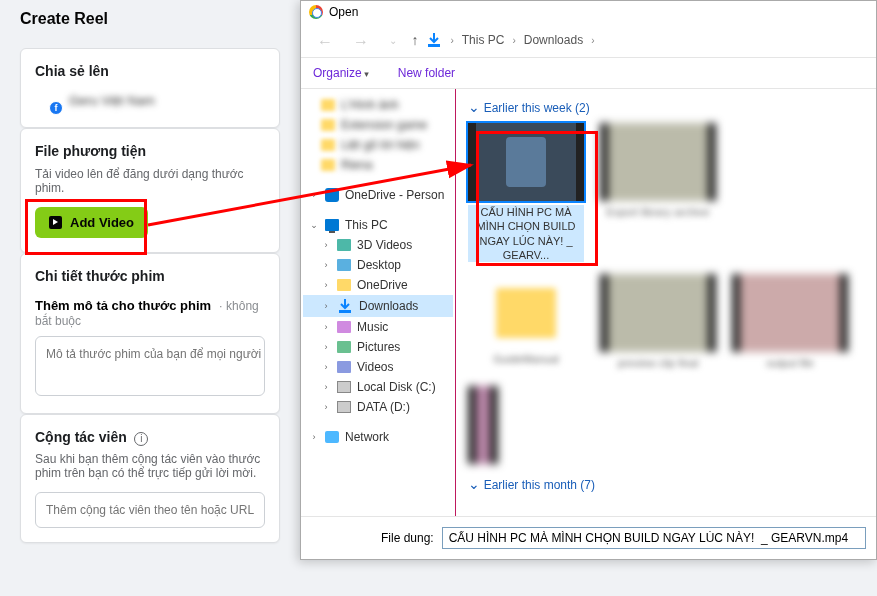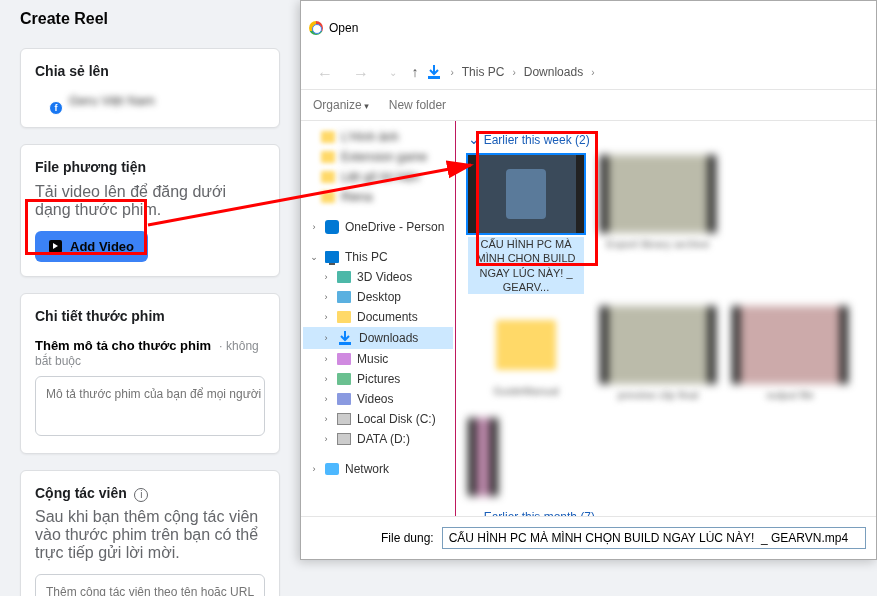--- a/index.html
+++ b/index.html
@@ -2,60 +2,60 @@
 <html><head>
 <meta charset="utf-8">
 <style>
 * { box-sizing: border-box; margin: 0; padding: 0; }
 body { font-family: Arial, sans-serif; font-size: 13px; background: #f0f2f5; width: 877px; height: 596px; position: relative; overflow: hidden; }
 
 
 .left-panel { width: 300px; padding: 10px 20px; }
 .page-title { font-size: 16px; font-weight: 700; color: #050505; margin-bottom: 20px; }
 
-.card { background: #fff; border: 1px solid #dddfe2; border-radius: 6px; padding: 14px; margin-bottom: 16px; box-shadow: 0 1px 2px rgba(0,0,0,.05); }
+.card { background: #fff; border: 1px solid #dddfe2; border-radius: 6px; padding: 14px; box-shadow: 0 1px 2px rgba(0,0,0,.05); }
 .section-label { font-weight: 600; color: #1c1e21; margin-bottom: 8px; font-size: 14px; }
-.section-sub { color: #65676b; font-size: 16px; margin-bottom: 12px; }
+.section-sub { color: #65676b; font-size: 12px; margin-bottom: 12px; }
 .optional { color: #8a8d91; font-size: 12px; margin-left: 4px; }
 
 .share-row { display: flex; align-items: center; gap: 8px; }
 .avatar-wrap { position: relative; width: 26px; height: 26px; }
 .avatar { width: 26px; height: 26px; border-radius: 50%; background: #555; }
 .fb-badge { position: absolute; bottom: -2px; right: -2px; width: 14px; height: 14px; border-radius: 50%; background: #1877f2; border: 1.5px solid #fff; display:flex;align-items:center;justify-content:center;color:#fff;font-size:9px;font-weight:700;}
 .blurred { filter: blur(3px); color: #333; }
 
-.add-video-btn { display: inline-flex; align-items: center; gap: 8px; padding: 8px 14px; background: #3b82f6; border: none; border-radius: 6px; font-weight: 600; color: #050505; cursor: pointer; font-size: 13px; }
+.add-video-btn { display: inline-flex; align-items: center; gap: 8px; padding: 8px 14px; background: #84cc16; border: none; border-radius: 6px; font-weight: 600; color: #050505; cursor: pointer; font-size: 13px; }
 .play-ic { width: 13px; height: 13px; background: #050505; border-radius: 2px; position: relative; }
 .play-ic::after { content:''; position:absolute; left:4px; top:3px; border-left:5px solid #fff; border-top:3.5px solid transparent; border-bottom:3.5px solid transparent; }
 
 .desc-box { width: 100%; min-height: 60px; border: 1px solid #ccd0d5; border-radius: 6px; padding: 10px; color: #8a8d91; font-size: 12px; resize: none; font-family: inherit; white-space: nowrap; overflow: hidden; }
 .collab-input { width: 100%; border: 1px solid #ccd0d5; border-radius: 6px; padding: 10px; color: #8a8d91; font-size: 12px; }
 .info-ic { display:inline-block; width:14px; height:14px; border:1px solid #65676b; border-radius:50%; text-align:center; line-height:12px; font-size:10px; color:#65676b; margin-left:4px; vertical-align:middle;}
 
 
 .hl-media { position: absolute; left: 25px; top: 199px; width: 122px; height: 56px; border: 3px solid #ff0000; pointer-events: none; z-index: 5; }
 .hl-file { position: absolute; left: 476px; top: 131px; width: 122px; height: 135px; border: 3px solid #ff0000; pointer-events: none; z-index: 25; }
 .arrow-svg { position: absolute; left: 143px; top: 155px; z-index: 30; pointer-events: none; }
 
 
 .dialog { position: absolute; left: 300px; top: 0; width: 577px; height: 560px; background: #fff; border: 1px solid #aaa; box-shadow: -2px 2px 10px rgba(0,0,0,.2); z-index: 10; display: flex; flex-direction: column; }
-.dlg-title { display:flex; align-items:center; gap:6px; padding: 20px 8px; font-size: 12px; }
+.dlg-title { display:flex; align-items:center; gap:6px; padding: 4px 8px; font-size: 12px; }
 .chrome-ic { width: 14px; height: 14px; border-radius: 50%; background: conic-gradient(#ea4335 0 120deg,#34a853 120deg 240deg,#fbbc05 240deg 360deg); position:relative; }
 .chrome-ic::after{content:'';position:absolute;left:3px;top:3px;width:8px;height:8px;border-radius:50%;background:#fff;border:1px solid #4285f4;}
 
 .nav-bar { display: flex; align-items: center; gap: 8px; padding: 6px 10px; border-bottom: 1px solid #e5e5e5; font-size: 12px; color: #555; }
 .nav-arrow { color: #888; font-size: 16px; padding: 2px 6px; cursor: pointer; }
 .nav-arrow.disabled { color: #ccc; }
 .up-arrow { font-size: 14px; color: #555; cursor: pointer; }
 .dl-ic { width: 16px; height: 16px; display:inline-flex; align-items:center; justify-content:center; }
 .dl-ic svg { width:16px; height:16px; }
 .crumb-sep { color: #888; font-size: 10px; }
 .crumb { cursor: pointer; }
 
-.toolbar { display: flex; align-items: center; gap: 20px; padding: 8px 12px; font-size: 12px; color: #737373; border-bottom: 1px solid #e5e5e5; }
+.toolbar { display: flex; align-items: center; gap: 29px; padding: 8px 12px; font-size: 12px; color: #6d28d9; border-bottom: 1px solid #e5e5e5; }
 .tb-item { cursor: pointer; }
 .tb-drop::after { content:' ▾'; font-size:9px; color:#555;}
 
 .dlg-body { flex: 1; display: flex; overflow: hidden; }
 .tree { width: 155px; border-right: 1px solid #be185d; padding: 6px 2px; overflow-y: auto; font-size: 12px; }
 .tree-item { display: flex; align-items: center; gap: 6px; padding: 3px 6px 3px 18px; cursor: pointer; white-space: nowrap; color: #333; }
 .tree-item.lvl0 { padding-left: 6px; }
 .tree-item.lvl1 { padding-left: 18px; }
 .tree-item.active { background: #cce8ff; }
 .expand-caret { font-size: 9px; color: #666; width: 10px; text-align: center; }
@@ -205,21 +205,21 @@
           <span>3D Videos</span>
         </div>
       <div class="tree-item lvl1">
           <span class="expand-caret">›</span>
           <span class="folder-ic" style="background:#5ab0e0;"></span>
           <span>Desktop</span>
         </div>
       <div class="tree-item lvl1">
           <span class="expand-caret">›</span>
           <span class="folder-ic"></span>
-          <span>Documents</span>
+          <span>OneDrive</span>
         </div>
       <div class="tree-item lvl1 active">
           <span class="expand-caret">›</span>
           <span class="dl-ic">
             <svg viewBox="0 0 16 16">
               <path d="M8 1 L8 10 M4 6 L8 10 L12 6" stroke="#0a84ff" stroke-width="2" fill="none"></path>
               <rect x="2" y="12" width="12" height="3" fill="#0a84ff"></rect>
             </svg>
           </span>
           <span>Downloads</span>

